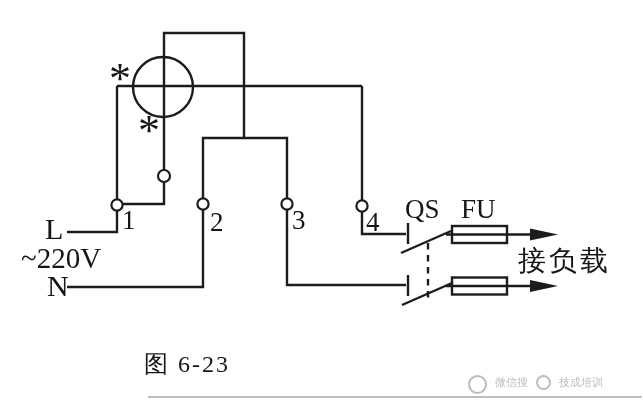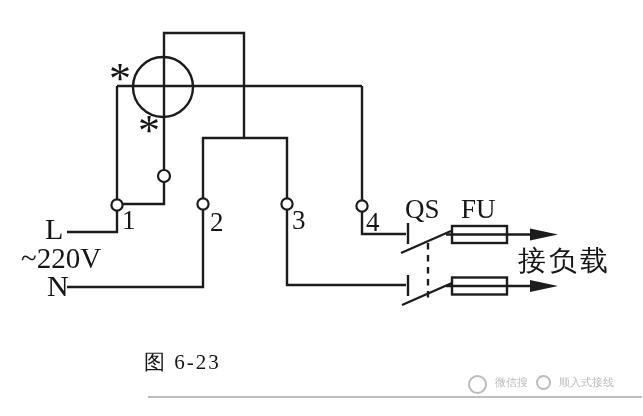--- a/index.html
+++ b/index.html
@@ -14,21 +14,21 @@
     font-family:"Liberation Serif", serif;
     fill:#161616;
   }
   .wire{stroke:#1c1c1c;stroke-width:2.4;fill:none;}
   .sym{stroke:#1c1c1c;stroke-width:2.4;fill:none;}
   .node{stroke:#1c1c1c;stroke-width:2.2;fill:#ffffff;}
   .arrowhead{fill:#1c1c1c;stroke:none;}
   .caption{
     position:absolute;left:144px;top:348px;
     display:flex;align-items:baseline;gap:44px;
-    font-size:21px;color:#161616;white-space:nowrap;
+    font-size:24px;color:#161616;white-space:nowrap;
   }
   .caption .title{letter-spacing:8px;}
   .caption .figno{letter-spacing:2px;}
   .watermark{
     position:absolute;left:468px;top:375px;
     display:flex;gap:8px;
     color:#b4b1ac;opacity:.85;
     font-family:"Liberation Sans", sans-serif;
     font-size:11px;white-space:nowrap;
   }
@@ -103,16 +103,16 @@
   </svg>
 
   <div class="caption">
     <span class="figno">图 6-23</span>
   </div>
 
   <div class="watermark">
     <span class="wm-logo"></span>
     <span>微信搜</span>
     <span class="wm-logo small"></span>
-    <span>顺入式接线</span>
+    <span>技成培训</span>
   </div>
 
 </div>
 
 </body></html>

